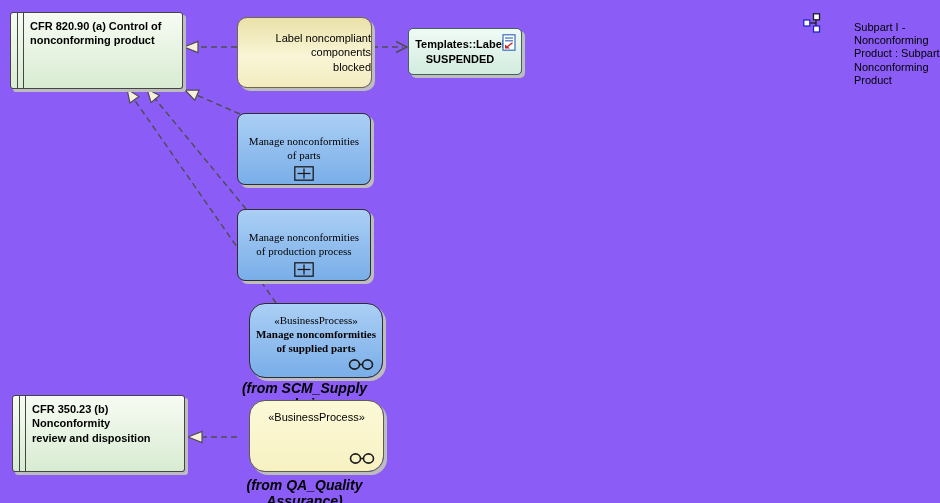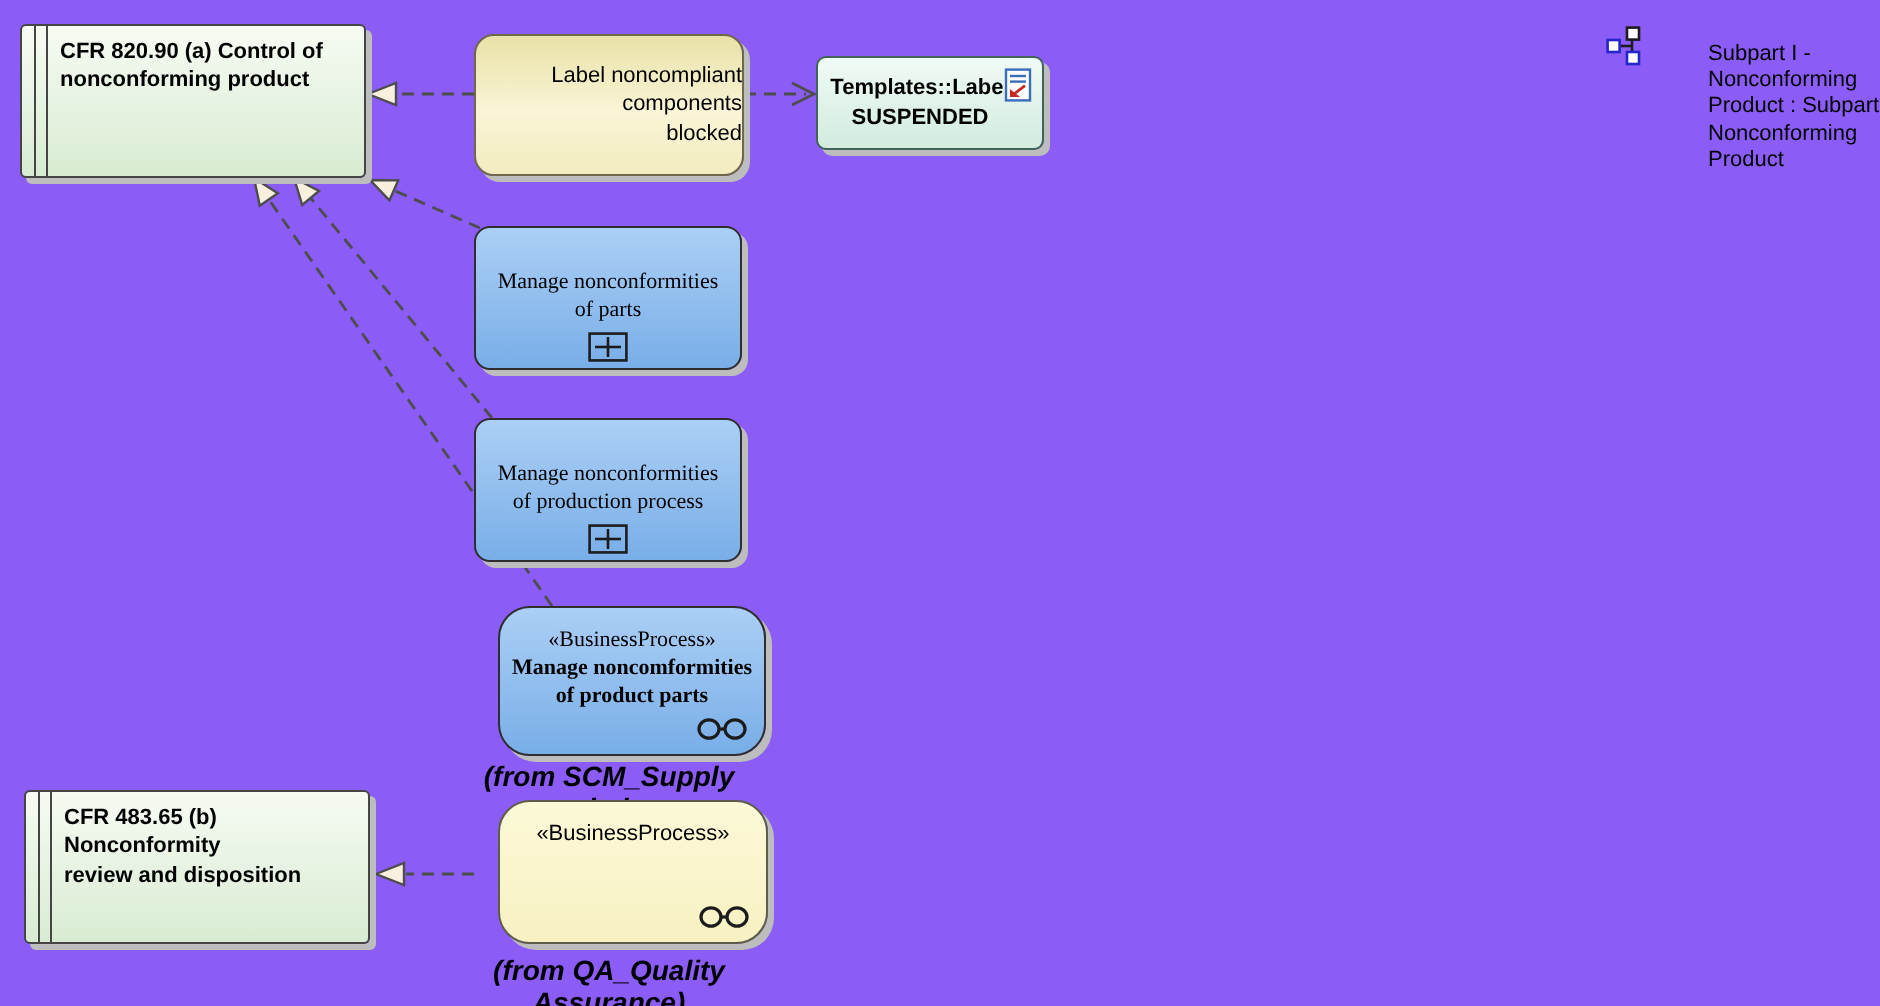--- a/index.html
+++ b/index.html
@@ -133,32 +133,32 @@
     <svg class="plus-icon" viewBox="0 0 20 15">
       <rect x="0.8" y="0.8" width="18.4" height="13.4" fill="none" stroke="#1c1c1c" stroke-width="1.3"></rect>
       <line x1="10" y1="2.5" x2="10" y2="12.5" stroke="#1c1c1c" stroke-width="1.3"></line>
       <line x1="3.5" y1="7.5" x2="16.5" y2="7.5" stroke="#1c1c1c" stroke-width="1.3"></line>
     </svg>
   </div>
 
   <div class="node box-blue round shadow stereo-box" style="left:237px;top:303px;width:134px;height:75px;">
     <div class="stereo">«BusinessProcess»</div>
     <div class="lbl2 preline">Manage noncomformities
-of product parts</div>
+of supplied parts</div>
     <svg class="chain-icon" viewBox="0 0 26 13">
       <ellipse cx="6.5" cy="6.5" rx="5" ry="4.6" fill="none" stroke="#1c1c1c" stroke-width="1.6"></ellipse>
       <ellipse cx="19.5" cy="6.5" rx="5" ry="4.6" fill="none" stroke="#1c1c1c" stroke-width="1.6"></ellipse>
       <line x1="11.5" y1="6.5" x2="14.5" y2="6.5" stroke="#1c1c1c" stroke-width="1.6"></line>
     </svg>
   </div>
   <div class="caption" style="left:227px;top:380px;width:155px;">(from SCM_Supply chain</div>
 
   <div class="node box-green shadow" style="left:12px;top:395px;width:173px;height:77px;">
     <span class="bars"></span>
-    <div class="lbl preline">CFR 483.65 (b) Nonconformity
+    <div class="lbl preline">CFR 350.23 (b) Nonconformity
 review and disposition</div>
   </div>
 
   <div class="node box-yellow-round round shadow stereo-box" style="left:237px;top:400px;width:135px;height:72px;">
     <div class="stereo">«BusinessProcess»</div>
     <svg class="chain-icon" viewBox="0 0 26 13">
       <ellipse cx="6.5" cy="6.5" rx="5" ry="4.6" fill="none" stroke="#1c1c1c" stroke-width="1.6"></ellipse>
       <ellipse cx="19.5" cy="6.5" rx="5" ry="4.6" fill="none" stroke="#1c1c1c" stroke-width="1.6"></ellipse>
       <line x1="11.5" y1="6.5" x2="14.5" y2="6.5" stroke="#1c1c1c" stroke-width="1.6"></line>
     </svg>

